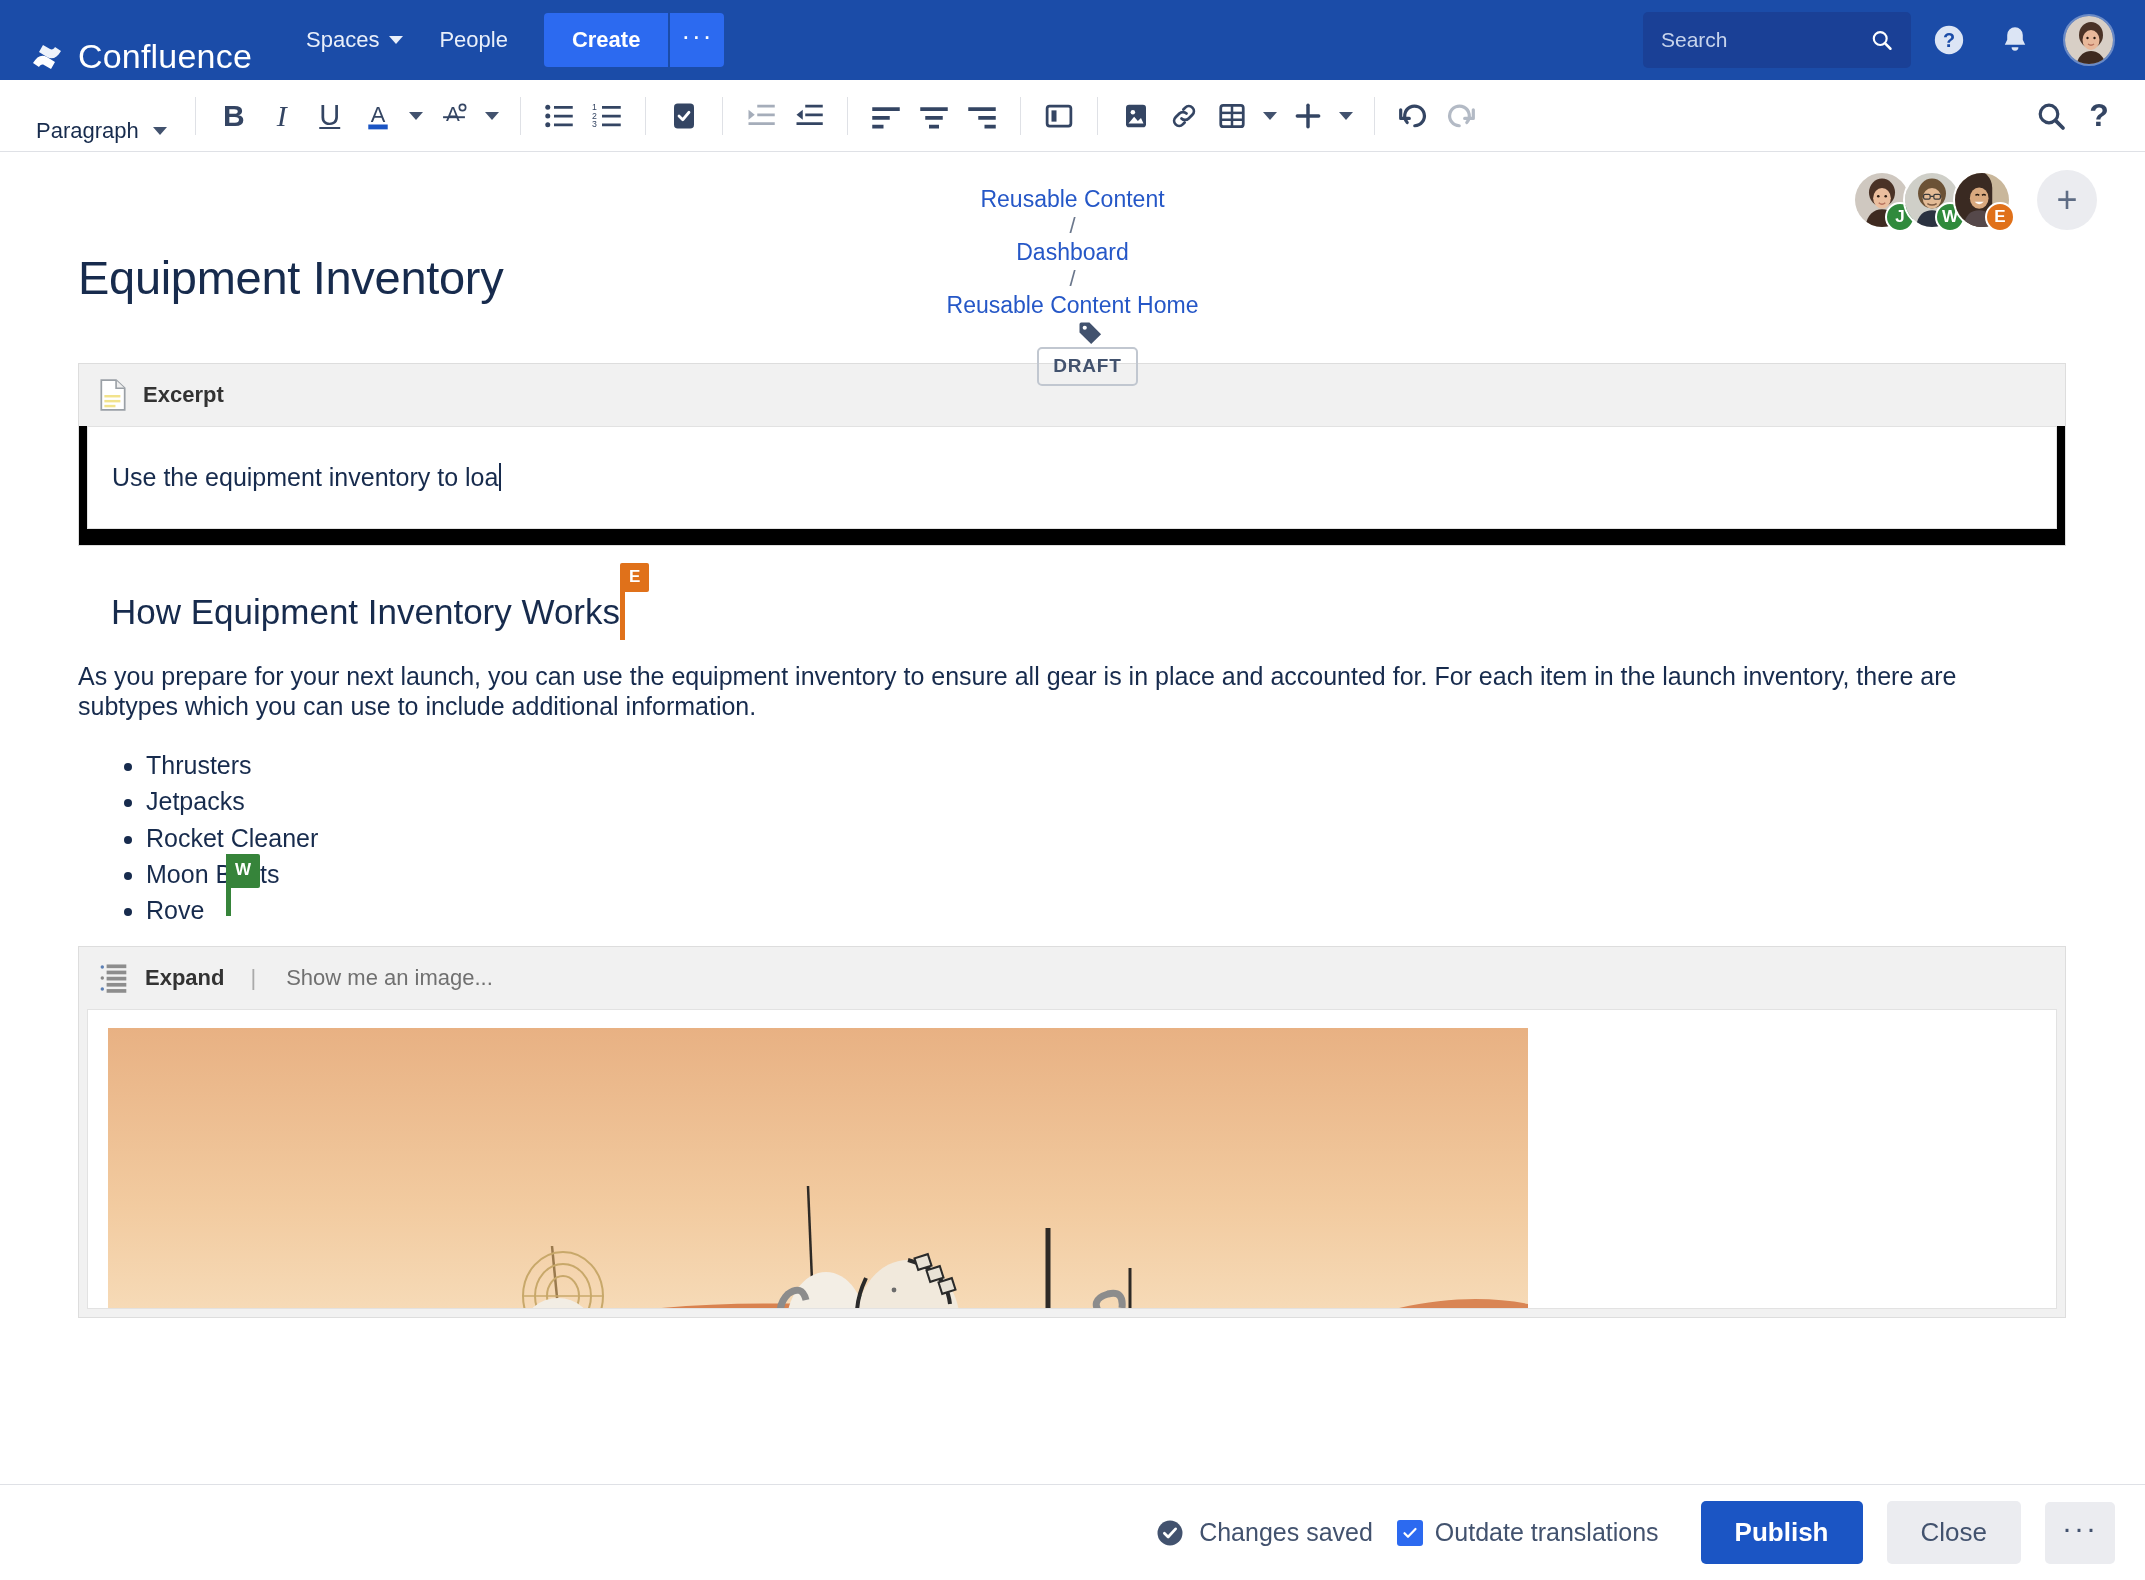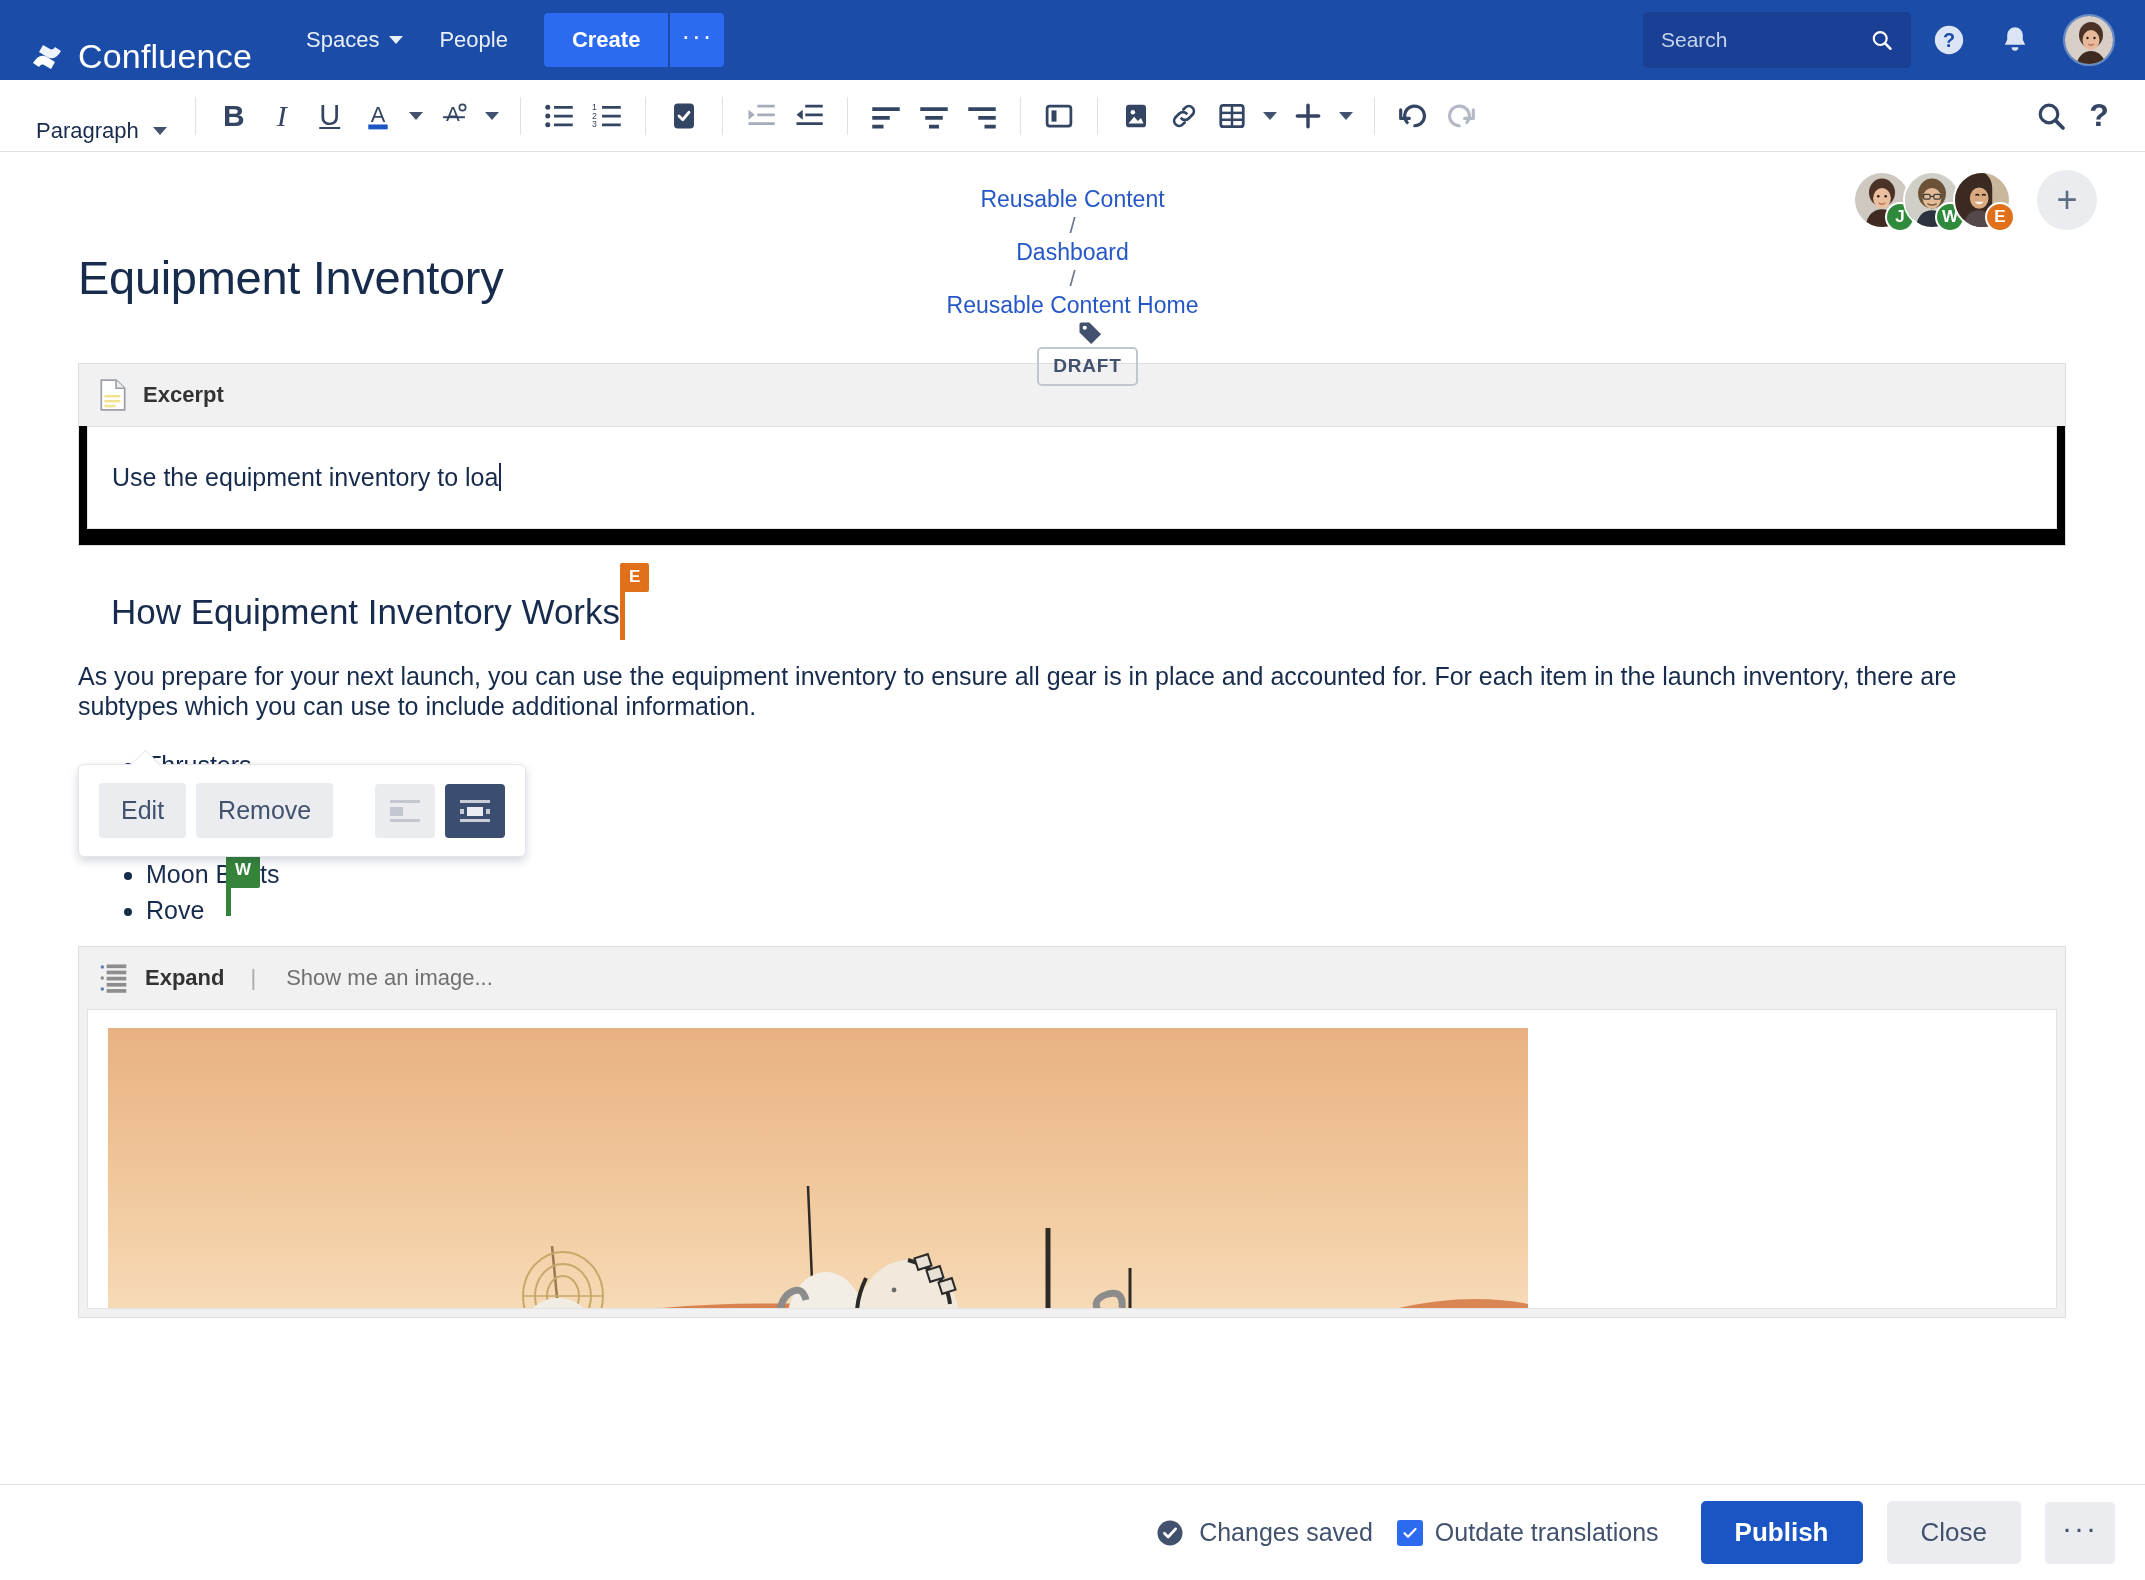--- a/index.html
+++ b/index.html
@@ -629,41 +629,20 @@
               <circle cx="786" cy="262" r="2.4" fill="#6B6B6B"></circle>
               <circle cx="800" cy="284" r="2.4" fill="#6B6B6B"></circle>
               <rect x="928" y="286" width="26" height="22" fill="#2A2A2A"></rect>
               <path d="M994 288 q-14 -16 6 -22 q16 -4 14 14" fill="none" stroke="#8C8C8C" stroke-width="7"></path>
             </svg>
           </div>
         </div>
       </div>
     </div>
 
-    <div class="macro-popup">
-      <button class="pop-btn">Edit</button>
-      <button class="pop-btn">Remove</button>
-      <span class="pop-gap"></span>
-      <button class="pop-icon-btn">
-        <svg width="34" height="26" viewBox="0 0 34 26">
-          <rect x="2" y="2" width="30" height="3" fill="#C2C7D0"></rect>
-          <rect x="2" y="9" width="13" height="9" fill="#C2C7D0"></rect>
-          <rect x="2" y="21" width="30" height="3" fill="#C2C7D0"></rect>
-        </svg>
-      </button>
-      <button class="pop-icon-btn active">
-        <svg width="34" height="26" viewBox="0 0 34 26">
-          <rect x="2" y="2" width="30" height="3" fill="#C7CCD6"></rect>
-          <rect x="2" y="11" width="4" height="5" fill="#C7CCD6"></rect>
-          <rect x="9" y="9" width="16" height="9" fill="#E9ECF1"></rect>
-          <rect x="28" y="11" width="4" height="5" fill="#C7CCD6"></rect>
-          <rect x="2" y="21" width="30" height="3" fill="#C7CCD6"></rect>
-        </svg>
-      </button>
-    </div>
   </div>
 
   <div class="bottombar">
     <div class="saved-state">
       <svg width="30" height="30" viewBox="0 0 24 24">
         <circle cx="12" cy="12" r="10" fill="#42526E"></circle>
         <path d="M7.5 12.2l3 3 6-6.5" stroke="#fff" stroke-width="2.2" fill="none" stroke-linecap="round" stroke-linejoin="round"></path>
       </svg>
       <span>Changes saved</span>
     </div>

